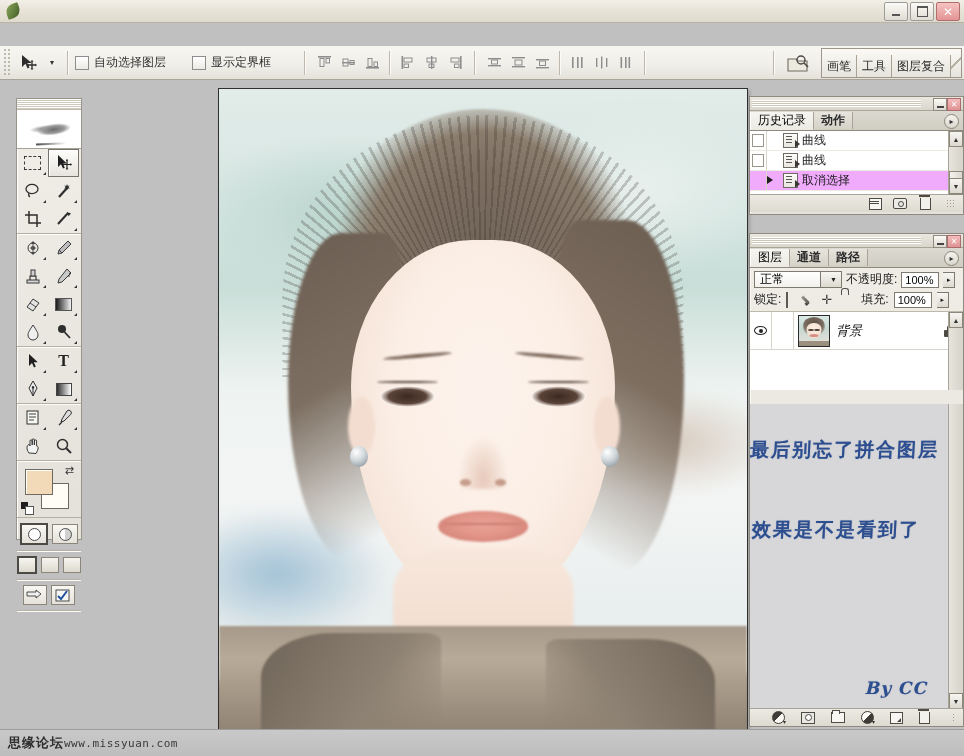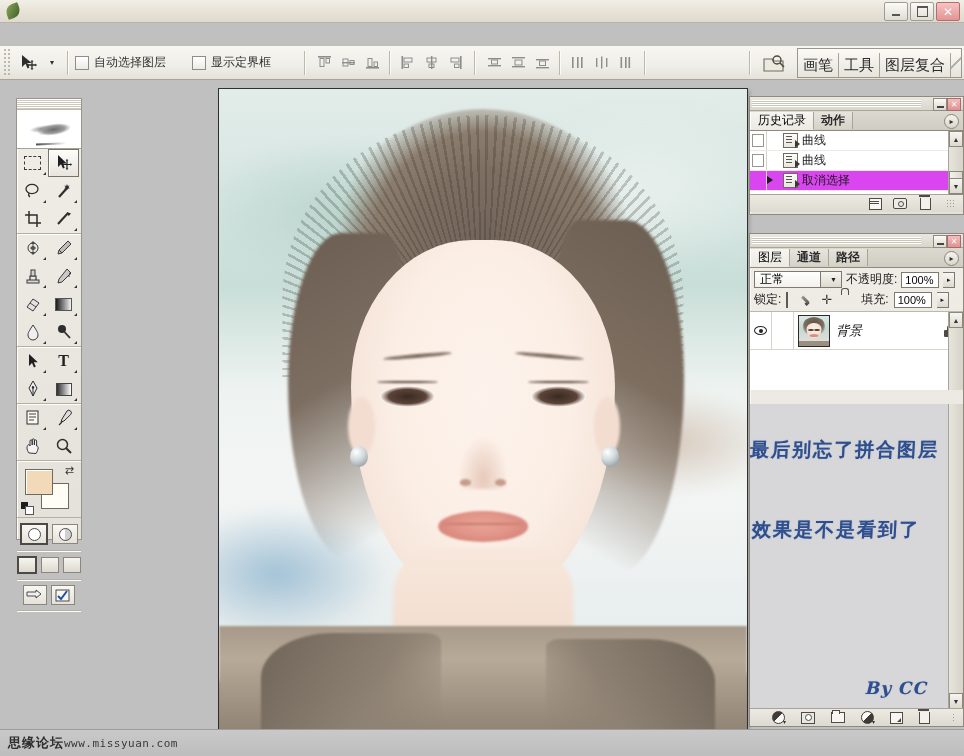--- a/index.html
+++ b/index.html
@@ -91,21 +91,21 @@
     width:20px;height:20px;margin:0 2px;flex:0 0 auto;position:relative;
     display:flex;align-items:center;justify-content:center;
   }
   .opt-right{margin-left:auto;display:flex;align-items:center;height:33px;}
   .palette-well{
     margin-right:2px;margin-left:6px;height:28px;display:flex;align-items:flex-end;
     border:1px solid #9b9689;background:linear-gradient(to bottom,#fbfaf6,#e6e4dc);
     position:relative;padding:0 0 0 0;
   }
   .well-tab{
-    font-size:15px;padding:3px 5px 2px 5px;border-right:1px solid #a8a295;color:#2b2b2b;
+    font-size:12px;padding:3px 5px 2px 5px;border-right:1px solid #a8a295;color:#2b2b2b;
     white-space:nowrap;background:transparent;
   }
   .well-tab:last-child{border-right:none;}
   .dock-hint{
     width:10px;height:28px;
     background:linear-gradient(135deg,transparent 45%,#b9b4a7 46%,#b9b4a7 54%,transparent 55%);
   }
 
   
   .toolbox{
@@ -366,21 +366,21 @@
     position:absolute;right:4px;top:3px;width:13px;height:13px;border-radius:50%;
     background:linear-gradient(to bottom,#f5f4ef,#d9d6cc);border:1px solid #8b8679;
     display:flex;align-items:center;justify-content:center;font-size:8px;color:#333;
   }
 
   .hist-body{background:#fff;position:relative;}
   .hist-row{
     height:19px;display:flex;align-items:center;font-size:12px;color:#1a1a1a;
     border-bottom:1px solid #eceae3;position:relative;
   }
-  .hist-row.sel{background:#d946ef;}
+  .hist-row.sel{background:#f0abfc;}
   .hist-snapcol{width:16px;height:19px;border-right:1px solid #d5d2c8;}
   .hist-snapbox{width:10px;height:11px;border:1px solid #9a968b;background:#fff;margin:3px auto 0;}
   .hist-state{width:14px;text-align:center;}
   .hist-ico{
     width:13px;height:13px;margin:0 4px 0 2px;position:relative;flex:0 0 auto;
     background:linear-gradient(to bottom,#fcfcfa,#e8e6de);border:1px solid #6f6b62;
   }
   .hist-ico:before{
     content:"";position:absolute;left:2px;top:2px;width:6px;height:1px;
     background:#5a5650;box-shadow:0 3px 0 #5a5650,0 6px 0 #5a5650;

